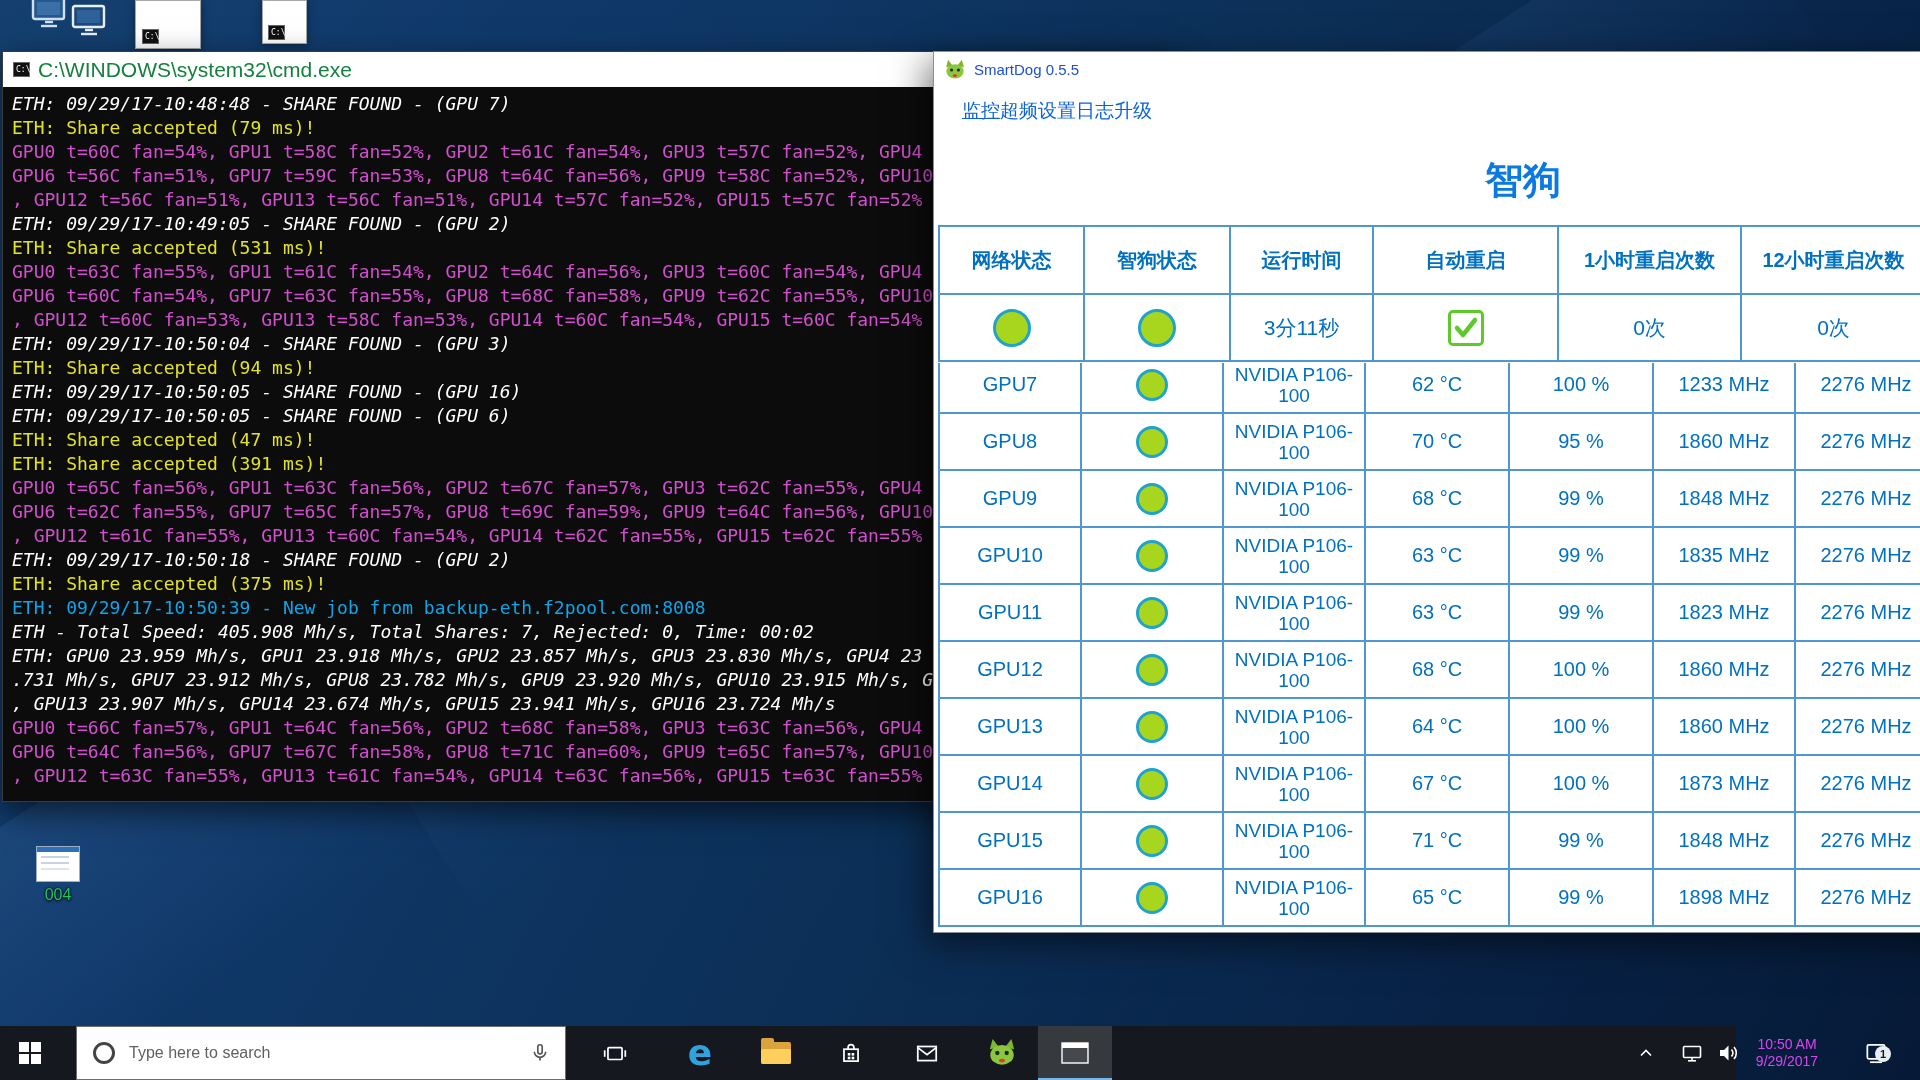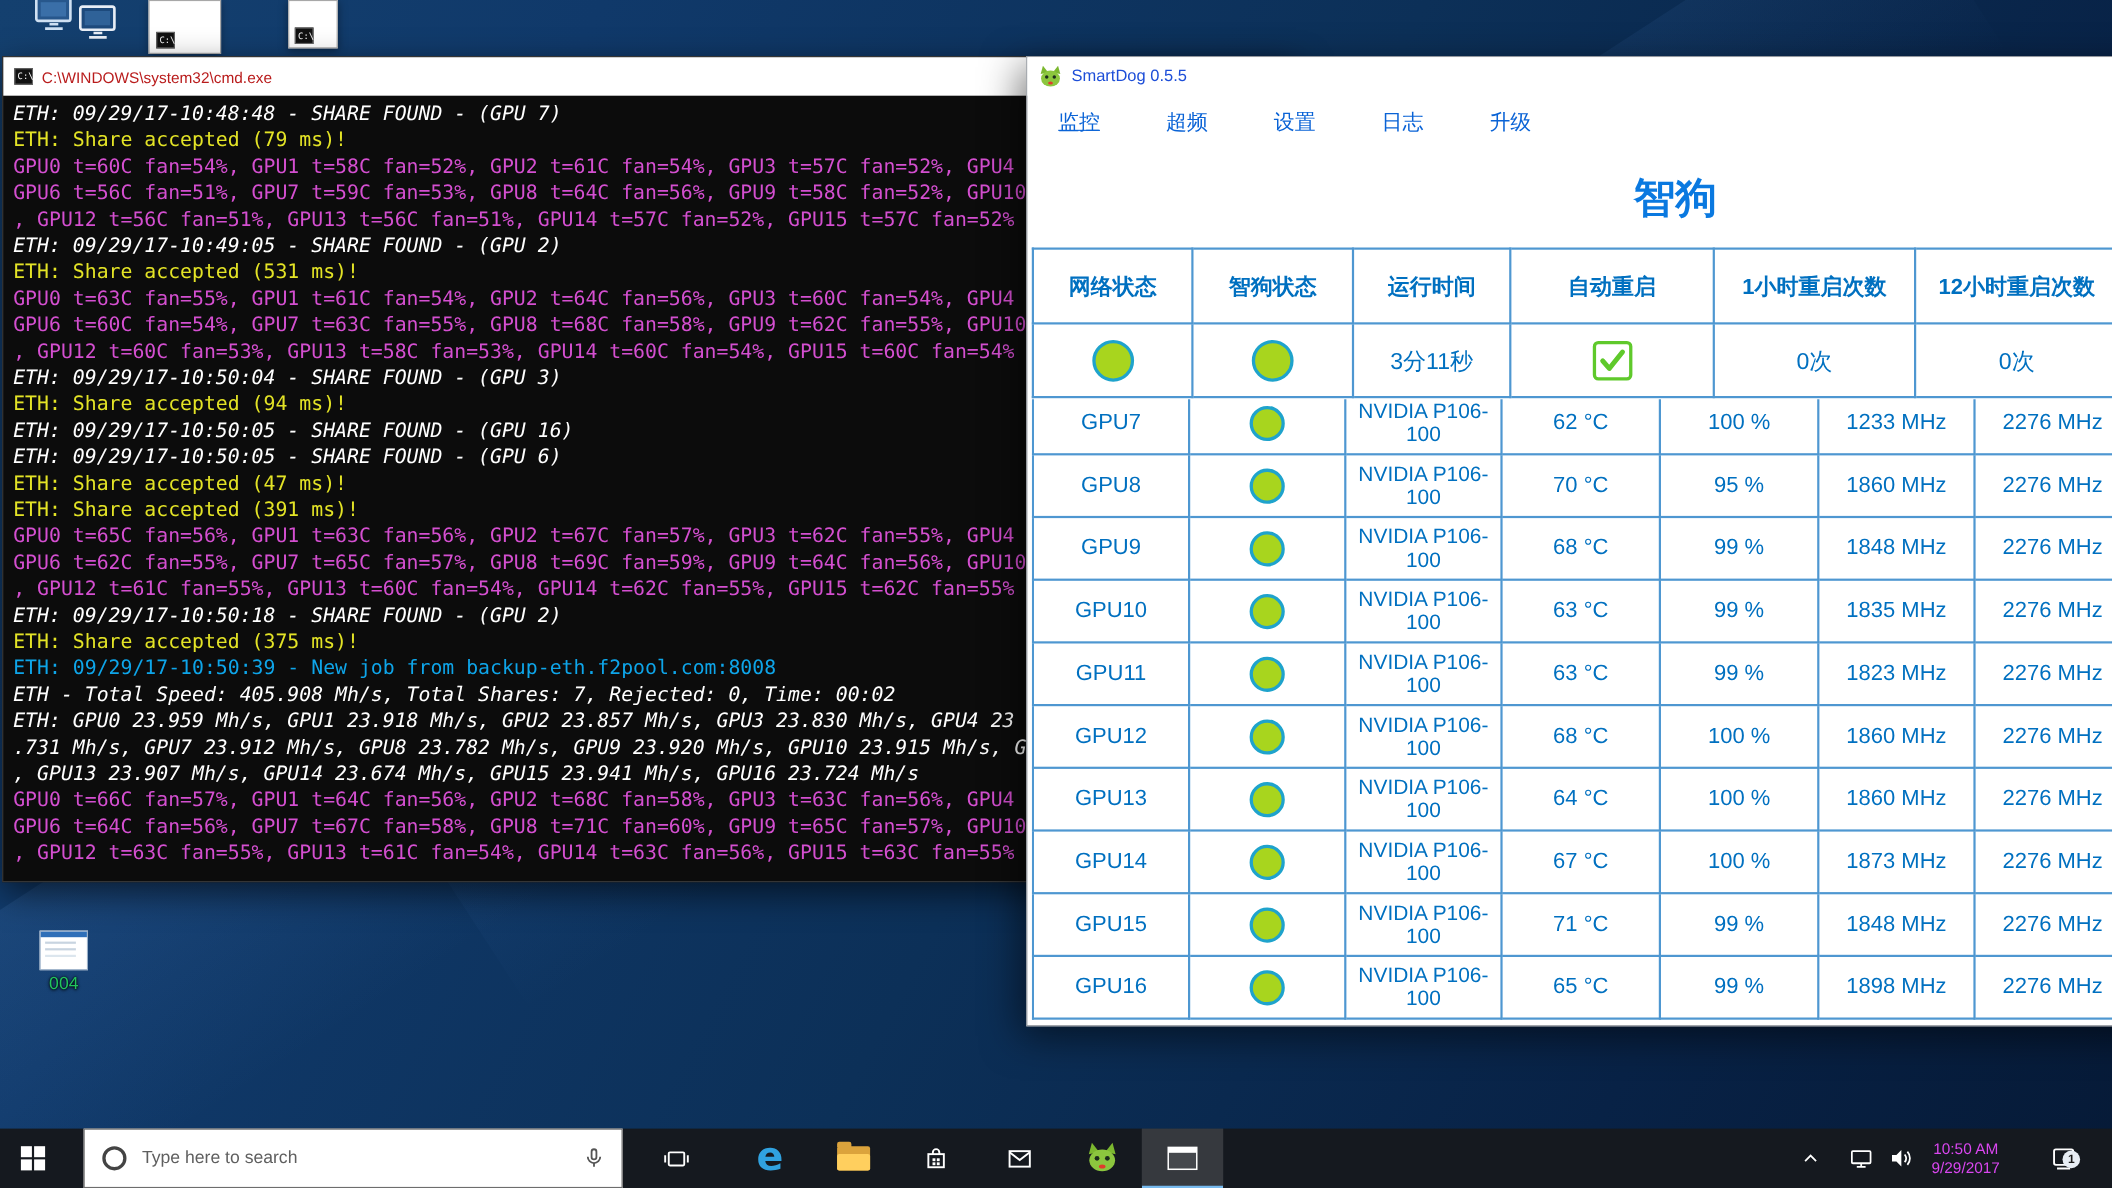--- a/index.html
+++ b/index.html
@@ -31,33 +31,33 @@
   .shortcut .thumb::before{content:'';position:absolute;left:0;right:0;top:0;height:5px;background:#2f6fb8;}
   .shortcut .thumb::after{content:'';position:absolute;left:4px;top:9px;right:10px;height:2px;background:#c8d4e0;
         box-shadow:0 6px 0 #c8d4e0,0 12px 0 #dce6ee;}
   .shortcut .lbl{margin-top:4px;color:#22c55e;font-size:16px;text-shadow:0 1px 3px #000,0 0 2px #000;}
 
   
   .cmd-window{position:absolute;left:2px;top:51px;width:1176px;height:751px;
       background:#0c0c0c;border:1px solid #3a3a3a;box-sizing:border-box;
       box-shadow:0 10px 30px rgba(0,0,0,.6);}
   .cmd-titlebar{height:35px;background:#ffffff;display:flex;align-items:center;padding-left:10px;}
-  .cmd-title-text{font-size:14px;color:#b91c1c;margin-left:8px;white-space:nowrap;}
+  .cmd-title-text{font-size:21px;color:#15803d;margin-left:8px;white-space:nowrap;}
   .console{padding:5px 0 0 9px;font-family:"DejaVu Sans Mono","Liberation Mono",monospace;
       font-size:18px;line-height:24px;white-space:pre;overflow:hidden;height:706px;}
   .ln{height:24px;}
   .g{color:#ffffff;font-style:italic;} .y{color:#e3e326;} .m{color:#d44fd0;} .w{color:#0ea5e9;}
 
   
   .sd-window{position:absolute;left:933px;top:51px;width:1180px;height:882px;background:#ffffff;
       border:1px solid #8a8f96;box-sizing:border-box;box-shadow:-6px 10px 34px rgba(0,0,0,.55);}
   .sd-titlebar{height:35px;background:#ffffff;display:flex;align-items:center;padding-left:10px;}
   .sd-title-text{font-size:15px;color:#1d4ed8;margin-left:8px;}
   .sd-menu{position:absolute;left:0;top:35px;height:48px;display:flex;align-items:center;
-      padding-left:28px;gap:60px;}
+      padding-left:28px;}
   .menu-item{font-size:19px;color:#0a63d6;cursor:pointer;}
   .menu-item.active{text-decoration:underline;}
   .sd-pagetitle{position:absolute;left:0;top:103px;width:100%;text-align:center;
       font-size:38px;font-weight:bold;color:#0a79e0;}
 
   .sd-table{border-collapse:collapse;table-layout:fixed;background:#fff;}
   .sd-table th,.sd-table td{border:2px solid #4e97d1;text-align:center;vertical-align:middle;
       color:#0070C0;padding:0;overflow:hidden;}
   .status-table{position:absolute;left:4px;top:173px;}
   .status-table th{height:66px;font-size:20px;font-weight:bold;}
@@ -67,21 +67,21 @@
   .gpu-table td{height:55px;font-size:20px;}
   .gpu-table td.model{font-size:19px;line-height:21px;padding:0 4px;}
 
   .circle{display:inline-block;width:32px;height:32px;border-radius:50%;
       background:#a8d51e;border:3px solid #1fa3cc;box-sizing:border-box;vertical-align:middle;}
   .circle.big{width:38px;height:38px;}
   .checkbox{display:inline-block;width:36px;height:36px;border:3px solid #5fc92b;border-radius:5px;
       background:#fff;box-sizing:border-box;vertical-align:middle;position:relative;cursor:pointer;}
 
   
-  .taskbar{position:absolute;left:0;bottom:0;width:1920px;height:54px;background:#15191f;z-index:50;}
+  .taskbar{position:absolute;left:0;bottom:0;width:1736px;height:54px;background:#15191f;z-index:50;}
   .tb-btn{position:absolute;top:0;height:54px;display:flex;align-items:center;justify-content:center;cursor:pointer;}
   .start-btn{left:0;width:60px;}
   .win-flag{display:grid;grid-template-columns:10px 10px;grid-template-rows:10px 10px;gap:2px;}
   .win-flag span{background:#fff;}
   .searchbox{position:absolute;left:76px;top:0;width:490px;height:54px;background:#ffffff;
       border:1px solid #6d6d6d;box-sizing:border-box;display:flex;align-items:center;cursor:text;}
   .cortana-ring{width:22px;height:22px;border:3px solid #444;border-radius:50%;margin-left:16px;box-sizing:border-box;}
   .search-text{color:#5f5f5f;font-size:16px;margin-left:14px;}
   .mic{margin-left:auto;margin-right:14px;display:flex;}
   .edge-e{font-size:36px;font-weight:bold;color:#30a2e0;font-family:"DejaVu Sans",sans-serif;line-height:1;}

